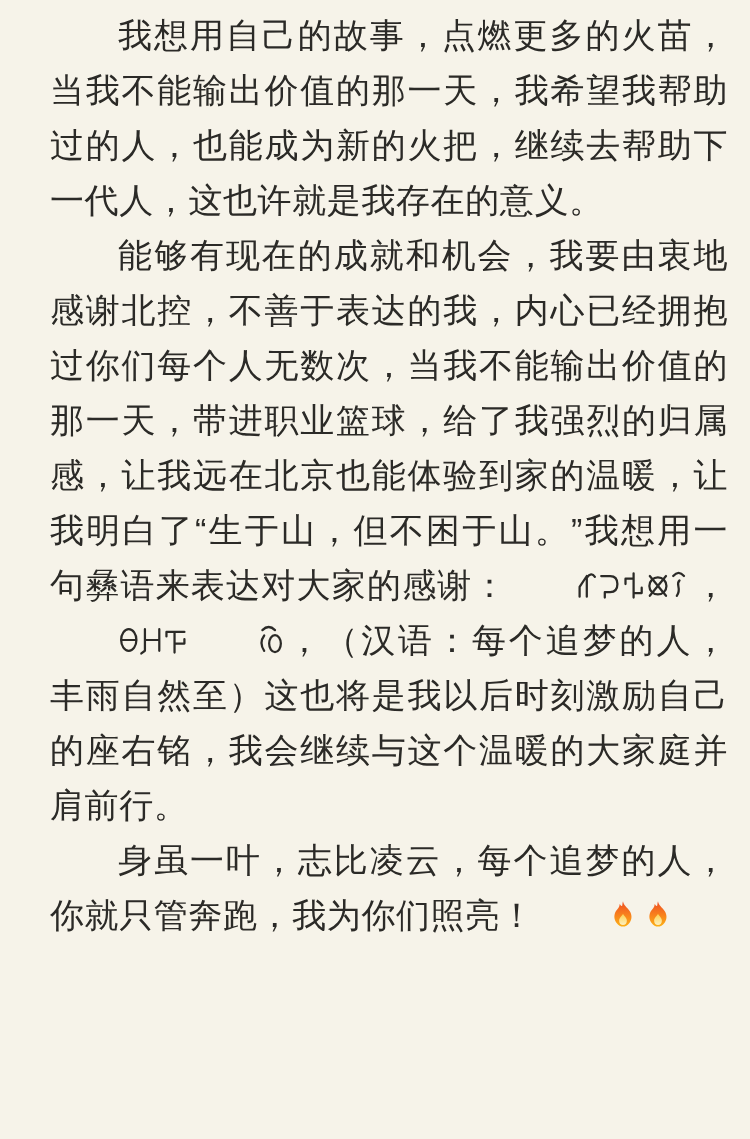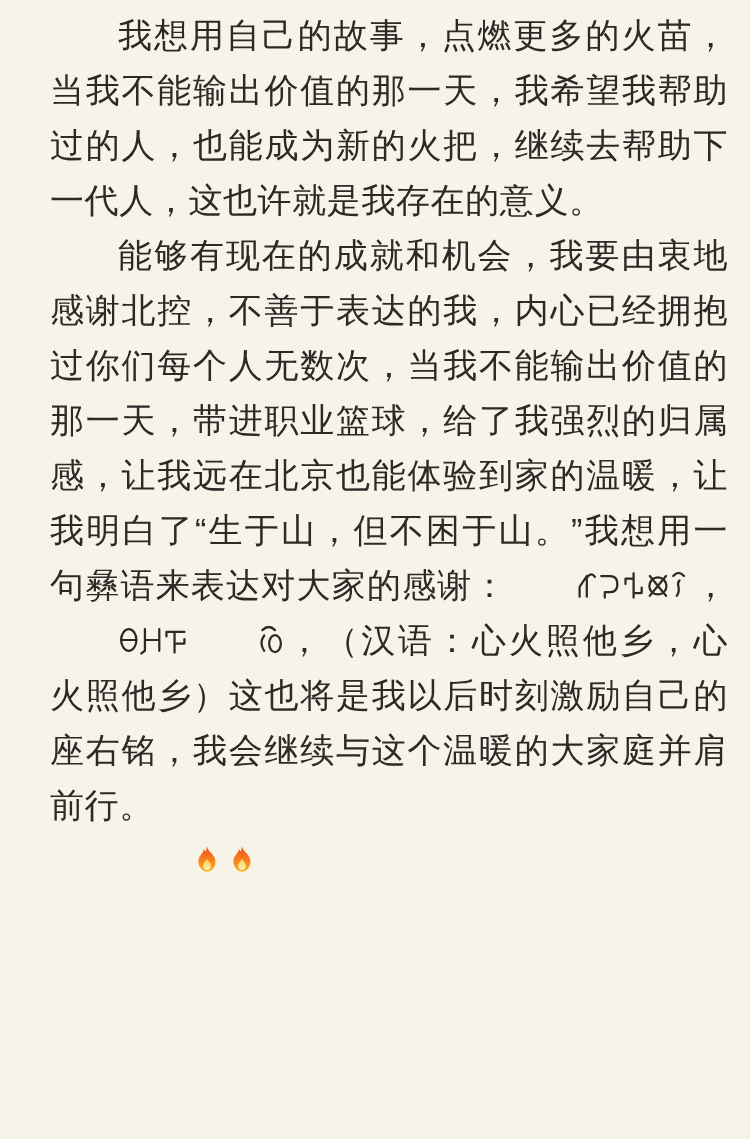--- a/index.html
+++ b/index.html
@@ -42,23 +42,23 @@
         <path d="M82,10 L100,32 M100,10 L82,32"></path>
         <path d="M108,10 Q114,3 120,10 M115,15 C110,19 118,24 112,32"></path>
       </svg></span><span>，</span><span class="yi" aria-label="ꊖꍬꀘꆆ"><svg width="70" height="36" viewBox="0 0 78 40" role="img">
         <ellipse cx="12" cy="20" rx="8.5" ry="12"></ellipse>
         <path d="M4,20 H20"></path>
         <path d="M30,8 V32 M46,8 V32 M30,20 H46 M30,32 L26,35"></path>
         <path d="M54,11 H74 M54,11 V16 M63,11 V34 M63,24 H74 M74,24 V19"></path>
       </svg></span><span class="yi"><svg width="29" height="36" viewBox="0 0 32 40" role="img">
         <path d="M7,9 Q14,2 21,9 M9,15 Q3,23 9,32"></path>
         <ellipse cx="21" cy="24" rx="6.5" ry="9.5"></ellipse>
-      </svg></span><span>，（汉语：心火照他乡，心火照他乡）这也将是我以后时刻激励自己的座右铭，我会继续与这个温暖的大家庭并肩前行。</span></p>
+      </svg></span><span>，（汉语：每个追梦的人，丰雨自然至）这也将是我以后时刻激励自己的座右铭，我会继续与这个温暖的大家庭并肩前行。</span></p>
 
-  <p><span class="flames" aria-label="🔥🔥"><svg width="28" height="33" viewBox="0 0 36 40" role="img">
+  <p><span>身虽一叶，志比凌云，每个追梦的人，你就只管奔跑，我为你们照亮！</span><span class="flames" aria-label="🔥🔥"><svg width="28" height="33" viewBox="0 0 36 40" role="img">
         <defs>
           <linearGradient id="fo1" x1="0" y1="0" x2="0" y2="1">
             <stop offset="0" stop-color="#ee4d23"></stop>
             <stop offset="0.55" stop-color="#f8821c"></stop>
             <stop offset="1" stop-color="#fcb116"></stop>
           </linearGradient>
           <linearGradient id="fi1" x1="0" y1="0" x2="0" y2="1">
             <stop offset="0" stop-color="#fcd04c"></stop>
             <stop offset="1" stop-color="#fdf0c0"></stop>
           </linearGradient>

